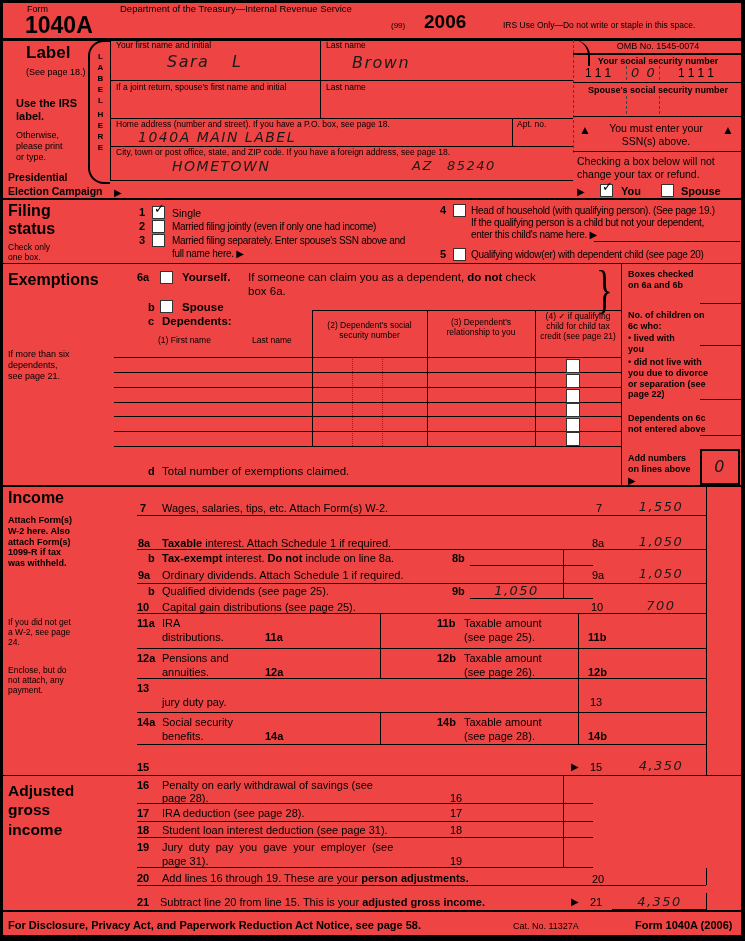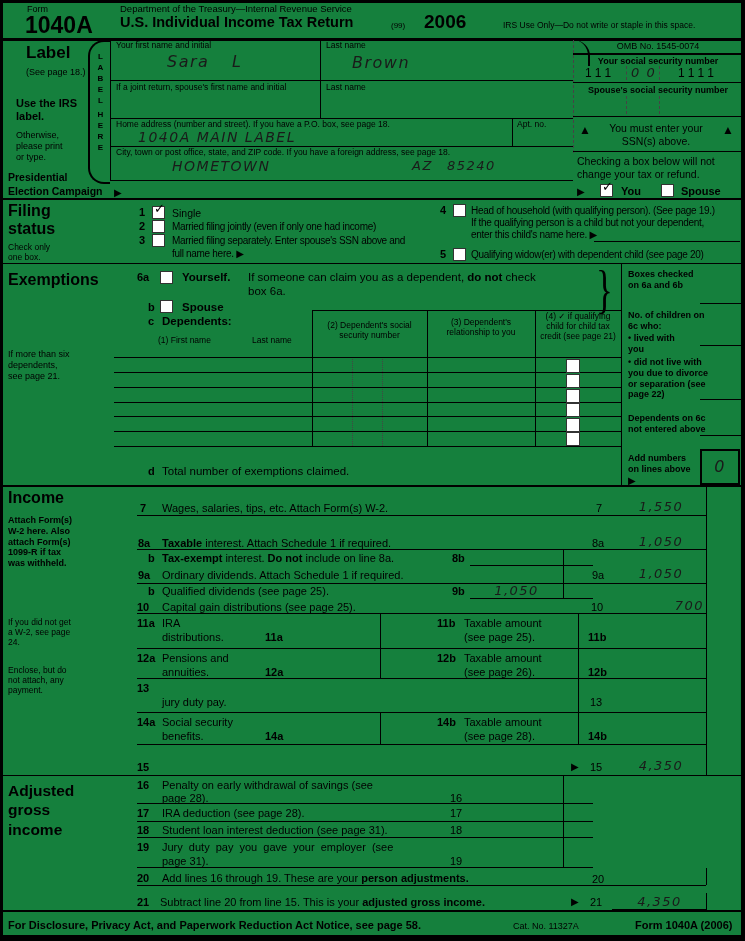--- a/index.html
+++ b/index.html
@@ -1,16 +1,16 @@
 <!DOCTYPE html>
 <html><head>
 <meta charset="utf-8">
 <style>
   html,body{margin:0;padding:0;background:#fff;}
-  .page{position:relative;width:745px;height:941px;background:#15803d;overflow:hidden;
+  .page{position:relative;width:745px;height:941px;background:#ef4444;overflow:hidden;
         font-family:"Liberation Sans","DejaVu Sans",sans-serif;color:#000;font-size:10.5px;}
   .frame{position:absolute;inset:0;border-style:solid;border-color:#000;border-width:3px 4px 6px 3px;pointer-events:none;z-index:60;}
   .sec{position:absolute;left:0;width:745px;}
   .t{position:absolute;white-space:nowrap;line-height:1.15;}
   .wrap{white-space:normal;line-height:1.2;}
   .b{font-weight:bold;}
   .c{text-align:center;}
   .hw{font-family:"DejaVu Sans",sans-serif;font-style:oblique;letter-spacing:1.5px;color:#1a1a1a;}
   .hline{position:absolute;border-top:1px solid #000;height:0;}
   .thick{border-top-width:2px;}
@@ -26,21 +26,20 @@
 </head>
 <body>
 
 <div class="page">
   <div class="frame"></div>
 
   <div class="sec" style="top:0;height:38px;border-bottom:3px solid #000;">
     <span class="t" style="left:27px;top:4px;font-size:9px;">Form</span>
     <span class="t b" style="left:25px;top:12px;font-size:23px;">1040A</span>
     <span class="t" style="left:120px;top:4px;font-size:9.5px;">Department of the Treasury—Internal Revenue Service</span>
-    <span class="t b" style="left:120px;top:14px;font-size:14.5px;">U.S. Individual Income Tax Return</span>
     <span class="t" style="left:391px;top:21px;font-size:8px;">(99)</span>
     <span class="t b" style="left:424px;top:11px;font-size:19px;">2006</span>
     <span class="t" style="left:503px;top:21px;font-size:8.5px;">IRS Use Only—Do not write or staple in this space.</span>
   </div>
 
   <div class="sec" style="top:38px;height:160px;border-bottom:2px solid #000;">
     <span class="t b" style="left:26px;top:5px;font-size:17px;">Label</span>
     <span class="t" style="left:26px;top:29px;font-size:9px;">(See page 18.)</span>
     <div class="t b wrap" style="left:16px;top:59px;width:62px;font-size:11px;">Use the IRS label.</div>
     <div class="t wrap" style="left:16px;top:92px;width:56px;font-size:9px;">Otherwise, please print or type.</div>
@@ -235,21 +234,21 @@
 
     <span class="t b" style="left:148px;top:100px;font-size:11px;">b</span>
     <span class="t" style="left:162px;top:100px;font-size:11px;">Qualified dividends (see page 25).</span>
     <span class="t b" style="left:452px;top:100px;font-size:11px;">9b</span>
     <span class="t hw c" style="left:470px;top:99px;width:93px;font-size:13px;">1,050</span>
     <div class="hline" style="left:470px;top:113px;width:123px;"></div>
 
     <span class="t b" style="left:137px;top:116px;font-size:11px;">10</span>
     <span class="t" style="left:162px;top:116px;font-size:11px;">Capital gain distributions (see page 25).</span>
     <span class="t" style="left:591px;top:116px;font-size:11px;">10</span>
-    <span class="t hw c" style="left:618px;top:114px;width:86px;font-size:13px;text-align:right;">700</span>
+    <span class="t hw c" style="left:618px;top:114px;width:86px;font-size:13px;">700</span>
     <div class="hline" style="left:137px;top:128px;width:569px;"></div>
 
     <span class="t b" style="left:137px;top:132px;font-size:11px;">11a</span>
     <span class="t" style="left:162px;top:132px;font-size:11px;">IRA</span>
     <span class="t" style="left:162px;top:146px;font-size:11px;">distributions.</span>
     <span class="t b" style="left:265px;top:146px;font-size:11px;">11a</span>
     <div class="vline" style="left:380px;top:128px;height:65px;"></div>
     <span class="t b" style="left:437px;top:132px;font-size:11px;">11b</span>
     <span class="t" style="left:464px;top:132px;font-size:11px;">Taxable amount</span>
     <span class="t" style="left:464px;top:146px;font-size:11px;">(see page 25).</span>

